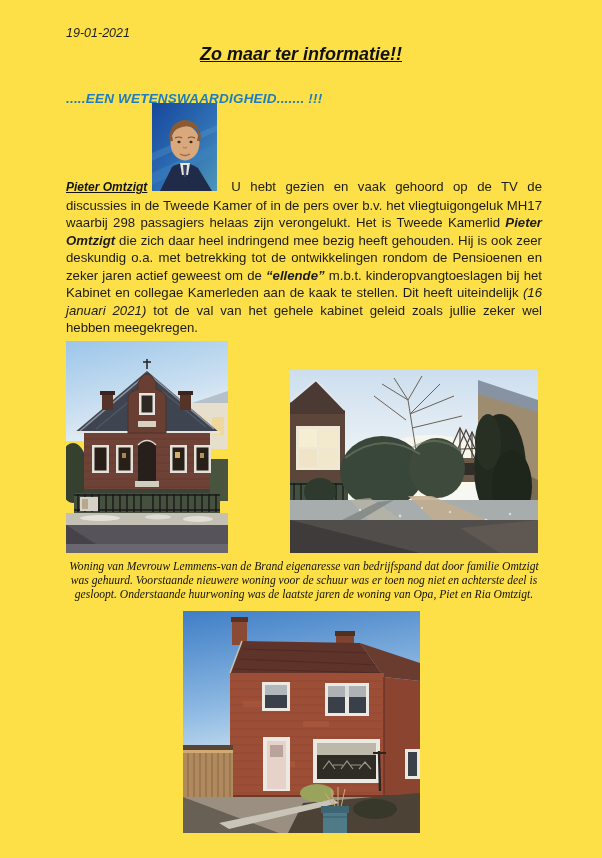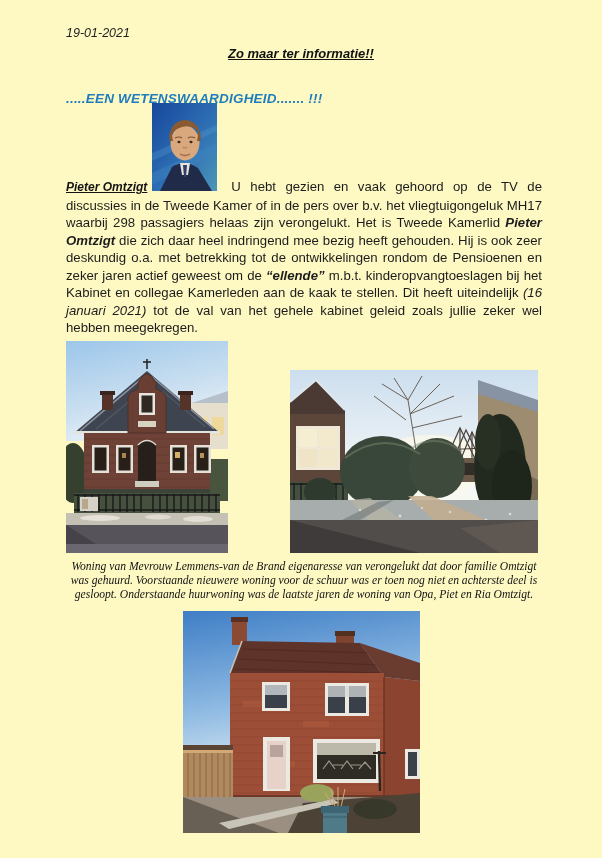--- a/index.html
+++ b/index.html
@@ -1,31 +1,31 @@
 <!DOCTYPE html>
 <html><head>
 <meta charset="utf-8">
 <style>
   html,body{margin:0;padding:0;}
   body{
     width:602px;height:858px;background:#ffffff;
     font-family:"Liberation Sans","DejaVu Sans",sans-serif;
     color:#1b1b1b;position:relative;overflow:hidden;
   }
-  .page{position:absolute;inset:0;background:#fef9c3;}
+  .page{position:absolute;inset:0;background:#fde047;}
 
   .doc-date{
     position:absolute;left:66px;top:26px;
     font-size:12.5px;font-style:italic;color:#1e1e1e;
   }
   .doc-title{
     position:absolute;left:0;top:44px;width:602px;text-align:center;
   }
   .doc-title span{
-    font-size:13px;font-weight:bold;font-style:italic;
+    font-size:18px;font-weight:bold;font-style:italic;
     text-decoration:underline;color:#111;
   }
   .doc-subtitle{
     position:absolute;left:66px;top:83px;
     font-size:13.5px;font-weight:bold;font-style:italic;
     color:#1F7DBE;letter-spacing:.2px;margin-top:8px;
   }
 
   .intro{
     position:absolute;left:66px;top:103px;width:476px;
@@ -261,21 +261,21 @@
           <circle cx="196" cy="150" r="1.5"></circle>
         <circle cx="132" cy="138" r="1.1"></circle>
           <circle cx="220" cy="144" r="1.3"></circle>
       </g>
       <rect x="0" y="150" width="248" height="33" fill="#514d4b"></rect>
       <polygon points="0,150 130,183 0,183" fill="#3e3b3a"></polygon>
       <polygon points="170,158 248,150 248,183 210,183" fill="#5e5752"></polygon>
     </svg>
   </div>
 
-  <div class="photo-caption">Woning van Mevrouw Lemmens-van de Brand eigenaresse van verongelukt dat door familie Omtzigt was gehuurd. Voorstaande nieuwere woning voor de schuur was er toen nog niet en achterste deel is gesloopt. Onderstaande huurwoning was de laatste jaren de woning van Opa, Piet en Ria Omtzigt.</div>
+  <div class="photo-caption">Woning van Mevrouw Lemmens-van de Brand eigenaresse van bedrijfspand dat door familie Omtzigt was gehuurd. Voorstaande nieuwere woning voor de schuur was er toen nog niet en achterste deel is gesloopt. Onderstaande huurwoning was de laatste jaren de woning van Opa, Piet en Ria Omtzigt.</div>
 
   <div class="photo" id="photo-bottom">
     <svg width="237" height="222" viewBox="0 0 237 222">
       <defs>
         <linearGradient id="sky3" x1="0" y1="0" x2="0.25" y2="1">
           <stop offset="0" stop-color="#3f7ec6"></stop>
           <stop offset="0.6" stop-color="#8db9e2"></stop>
           <stop offset="1" stop-color="#d3e5f2"></stop>
         </linearGradient>
       </defs>

